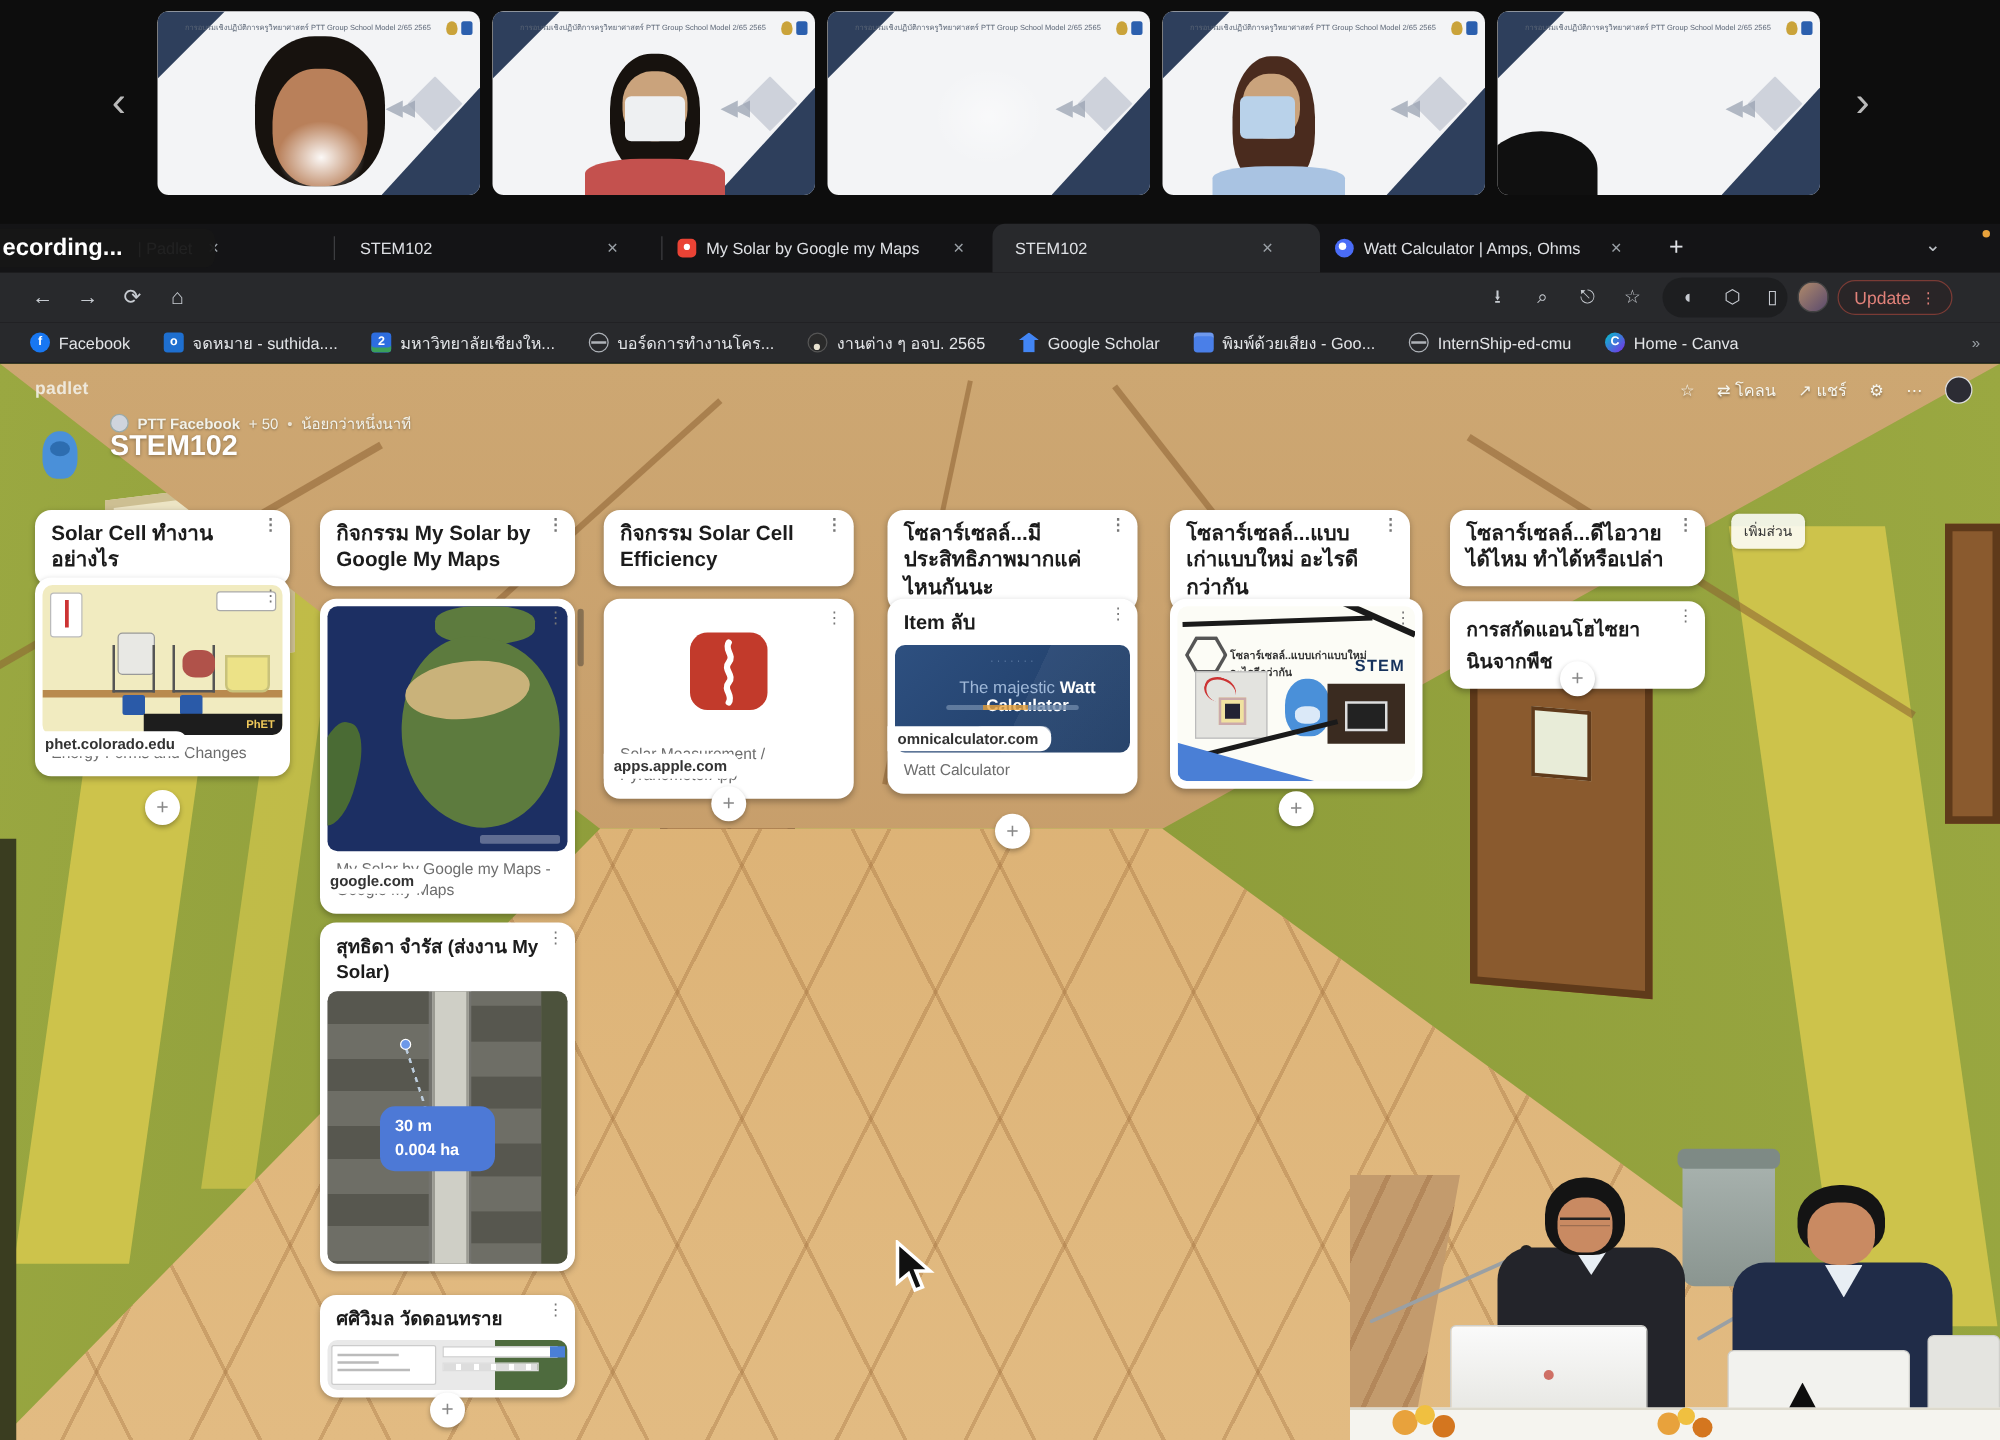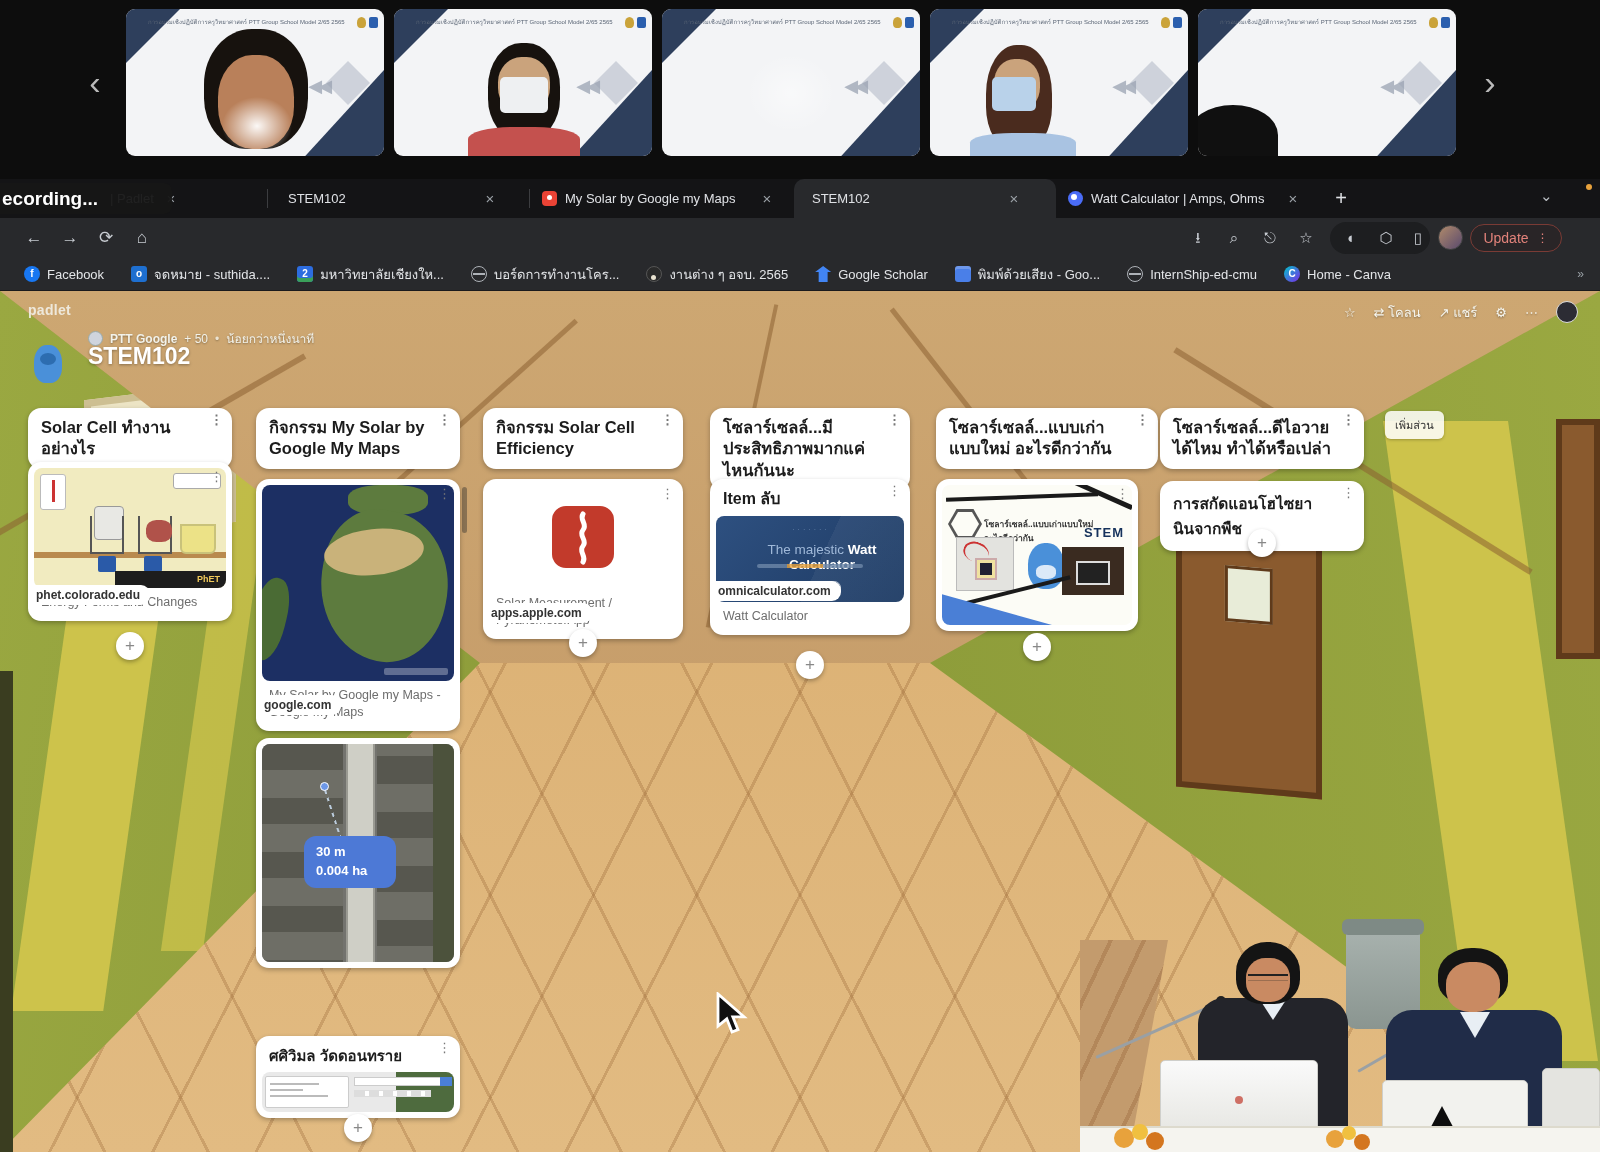--- a/index.html
+++ b/index.html
@@ -437,21 +437,21 @@
       <span class="it">⋯</span>
       <span class="pd-avatar"></span>
     </div>
 
     <div class="monster">
         <div class="body"></div>
         <div class="face"></div>
       </div>
     <div class="board-meta">
       <span class="mini-av"></span>
-      <span style="font-weight:bold">PTT Google</span>
+      <span style="font-weight:bold">PTT Facebook</span>
       <span>+ 50</span>
       <span style="opacity:.8">•</span>
       <span>น้อยกว่าหนึ่งนาที</span>
     </div>
     <div class="board-title">STEM102</div>
 
     <div class="add-section">เพิ่มส่วน</div>
     <div class="scrollthumb"></div>
 
     <div class="hcard" style="left:28px;top:117px;width:204px;">
@@ -489,20 +489,21 @@
           <div class="land"></div>
           <div class="sahara"></div>
           <div class="sam"></div>
           <div class="cred"></div>
       </div>
       <div class="dom-pill">google.com</div>
       <div class="pcap">My Solar by Google my Maps - Google My Maps</div>
     </div>
     <div class="pcard" style="left:256px;top:447px;width:204px;">
       <span class="dots">⋮</span>
+      <div class="ptitle">สุทธิดา จำรัส (ส่งงาน My Solar)</div>
       <div class="pimg scene-aerial">
         <div class="roofcol" style="left:0;width:42%;"></div>
         <div class="roofcol" style="left:60%;width:29%;background-position:0 14px;"></div>
         <div class="green"></div>
         <div class="road"></div>
         <div class="mdot"></div>
           <div class="mline"></div>
         <div class="mlabel"><span>30 m</span><br><span>0.004 ha</span></div>
       </div>
     </div>
@@ -553,21 +554,21 @@
         <div class="brand">· · · · · · ·</div>
         <div class="head"><span class="lt">The majestic </span><b>Watt Calculator</b></div>
         <div class="sub"></div>
         <div class="btn"></div>
       </div>
       <div class="dom-pill" style="bottom:34px">omnicalculator.com</div>
       <div class="pcap">Watt Calculator</div>
     </div>
     <div class="plus" style="left:796px;top:360px;">+</div>
 
-    <div class="hcard" style="left:936px;top:117px;width:222px;">
+    <div class="hcard" style="left:936px;top:117px;width:192px;">
       <span>โซลาร์เซลล์...แบบเก่าแบบใหม่ อะไรดีกว่ากัน</span>
       <span class="dots">⋮</span>
     </div>
     <div class="pcard" style="left:936px;top:188px;width:202px;">
       <span class="dots" style="top:12px;z-index:4">⋮</span>
       <div class="pimg scene-slide">
         <div class="topline"></div>
           <div class="topline2"></div>
         <div class="stem">STEM</div>
         <div class="hexa"></div>

